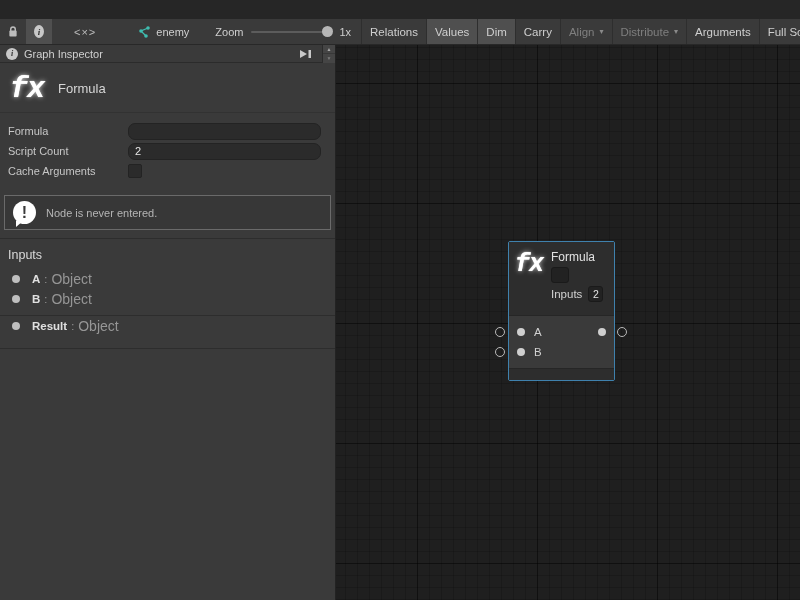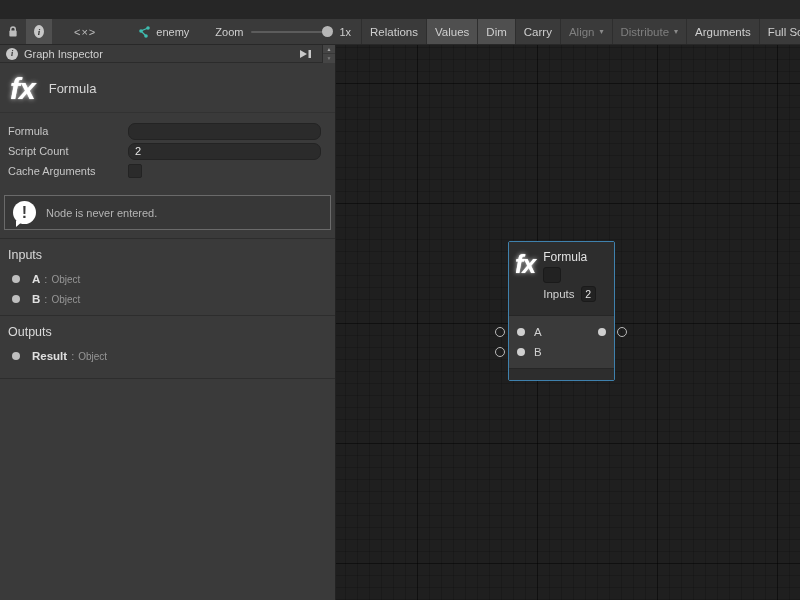--- a/index.html
+++ b/index.html
@@ -56,21 +56,21 @@
     height:18px; display:flex; align-items:center; padding-left:6px; gap:6px;
     border-bottom:1px solid #2b2b2b; color:#d0d0d0;
   }
   .insp-header .spacer { flex:1; }
   .dock-btn { display:flex; align-items:center; padding:0 4px; }
   .spinner { width:13px; height:18px; border-left:1px solid #2b2b2b; display:flex; flex-direction:column; }
   .spin-btn { flex:1; display:flex; align-items:center; justify-content:center; font-size:5px; color:#a8a8a8; background:#454545; }
   .spin-btn + .spin-btn { border-top:1px solid #383838; color:#7c7c7c; }
 
   .fx-glyph {
-    font-family:Liberation Sans, sans-serif; font-style:italic; font-weight:bold;
+    font-family:Liberation Mono, monospace; font-style:italic; font-weight:bold;
     color:#ffffff; letter-spacing:-1px;
     text-shadow:0 0 5px rgba(255,255,255,.75), 0 0 1px rgba(255,255,255,.9);
   }
   .title-block { height:49px; display:flex; align-items:center; gap:14px; padding:2px 10px 0 10px; }
   .title-block .fx-glyph { font-size:30px; }
   .node-title { font-size:13px; color:#d6d6d6; }
 
   .fields { padding:8px 0 4px 0; border-top:1px solid #323232; }
   .field-row { display:flex; align-items:center; height:20px; padding:0 14px 0 8px; }
   .field-label { width:120px; color:#c6c6c6; }
@@ -95,21 +95,21 @@
     border-left:7px solid #ffffff; border-bottom:6px solid transparent;
   }
   .warn-text { color:#b5b5b5;text-align:right; }
 
   .section { border-top:1px solid #2d2d2d; padding-bottom:6px; }
   .section-title { padding:9px 8px 7px 8px; font-size:12.5px; color:#dadada; }
   .port-item { display:flex; align-items:center; height:20px; padding-left:12px; }
   .port-dot { width:8px; height:8px; border-radius:50%; background:#bfbfbf; margin-right:12px; flex:0 0 auto; }
   .port-name { font-weight:bold; color:#e0e0e0; font-size:11.5px; }
   .port-sep { color:#969696; margin:0 4px; }
-  .port-type { color:#969696; font-size:10px;text-align:right; }
+  .port-type { color:#969696; font-size:14px;text-align:right; }
   .section.last-divider { border-top:none; border-bottom:1px solid #2d2d2d; }
 
   
   .canvas {
     position:absolute; left:336px; top:45px; width:464px; height:555px;
     background-color:#1f1f1f;
     background-image:
       linear-gradient(to right, rgba(0,0,0,0.40) 1px, transparent 1px),
       linear-gradient(to bottom, rgba(0,0,0,0.40) 1px, transparent 1px),
       linear-gradient(to right, rgba(0,0,0,0.16) 1px, transparent 1px),
@@ -262,21 +262,20 @@
       </div>
       <div class="port-item">
         <span class="port-dot"></span>
         <span class="port-name">B</span>
         <span class="port-sep">:</span>
         <span class="port-type">Object</span>
       </div>
     </div>
 
     <div class="section">
-      <div class="section-title">Outputs</div>
       <div class="port-item">
         <span class="port-dot"></span>
         <span class="port-name">Result</span>
         <span class="port-sep">:</span>
         <span class="port-type">Object</span>
       </div>
     </div>
     <div class="section last-divider" style="height:6px;"></div>
   </div>
 

